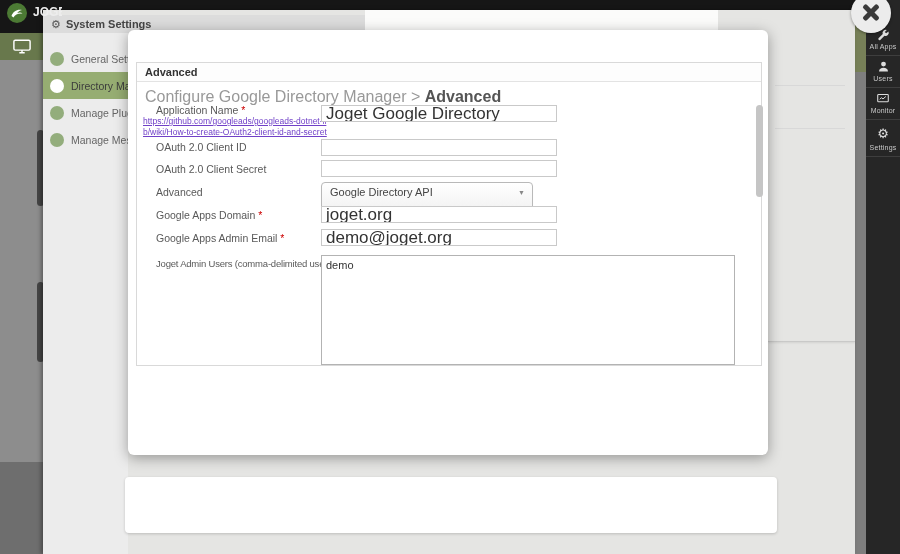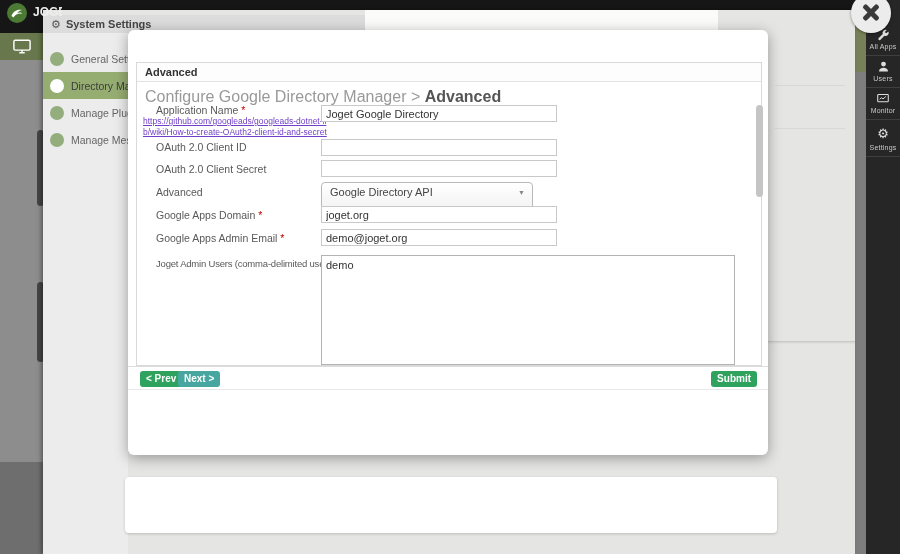--- a/index.html
+++ b/index.html
@@ -82,21 +82,21 @@
                     color:#333; border-bottom:1px solid #e3e3e3; background:#fdfdfd; }
   .breadcrumb { padding:6px 8px 0; font-size:16px; color:#999; }
   .breadcrumb b { color:#555; }
 
   .flabel { position:absolute; left:6px; font-size:10.5px; color:#595959; white-space:nowrap;margin-left:13px; }
   .flabel .req { color:#cc0000; }
   .flabel.tight { font-size:9.5px; letter-spacing:-0.2px; }
   .help-link { position:absolute; left:6px; width:184px; font-size:8.5px; line-height:1.25;
                color:#7040c8; word-break:break-all; text-decoration:underline; cursor:pointer; }
   .finput { position:absolute; left:184px; width:236px; height:17px; border:1px solid #c9c9c9;
-            font-family:"Liberation Sans",sans-serif; font-size:11px; color:#333; padding:1px 4px; background:#fff; }
+            font-family:"Liberation Sans",sans-serif; font-size:17px; color:#333; padding:1px 4px; background:#fff; }
   .fselect { position:absolute; left:184px; width:212px; height:36px; border:1px solid #b9b9b9;
              border-radius:4px; background:linear-gradient(#fff,#efefef); font-size:11px; color:#444;
              line-height:18px; padding-left:8px; cursor:pointer; box-shadow:0 1px 1px rgba(0,0,0,.05); }
   .fselect .arrow { position:absolute; right:7px; top:0; font-size:7px; color:#888; line-height:20px; }
   .ftextarea { position:absolute; left:184px; width:414px; height:110px; border:1px solid #b3b3b3;
                font-family:"Liberation Sans",sans-serif; font-size:11px; color:#333; padding:3px 4px;
                resize:none; background:#fff; }
 
   .scroll-thumb { position:absolute; left:628px; top:46px; width:7px; height:92px;
                   background:#c5c5c5; border-radius:4px; cursor:pointer; }
@@ -248,22 +248,17 @@
         <input class="finput" style="top: 166px;" value="demo@joget.org">
 
         <div class="flabel tight" style="top:195px;">
           <span>Joget Admin Users (comma-delimited usernames)</span>
         </div>
         <textarea class="ftextarea" style="top: 192px;">demo</textarea>
       </div>
 
       <div class="scroll-thumb"></div>
 
-      <div class="modal-footer">
-        <button class="btn btn-green btn-prev">&lt; Prev</button>
-        <button class="btn btn-teal btn-next">Next &gt;</button>
-        <button class="btn btn-green btn-submit">Submit</button>
-      </div>
 
     </div>
   </div>
 
 </div>
 
 </body></html>

